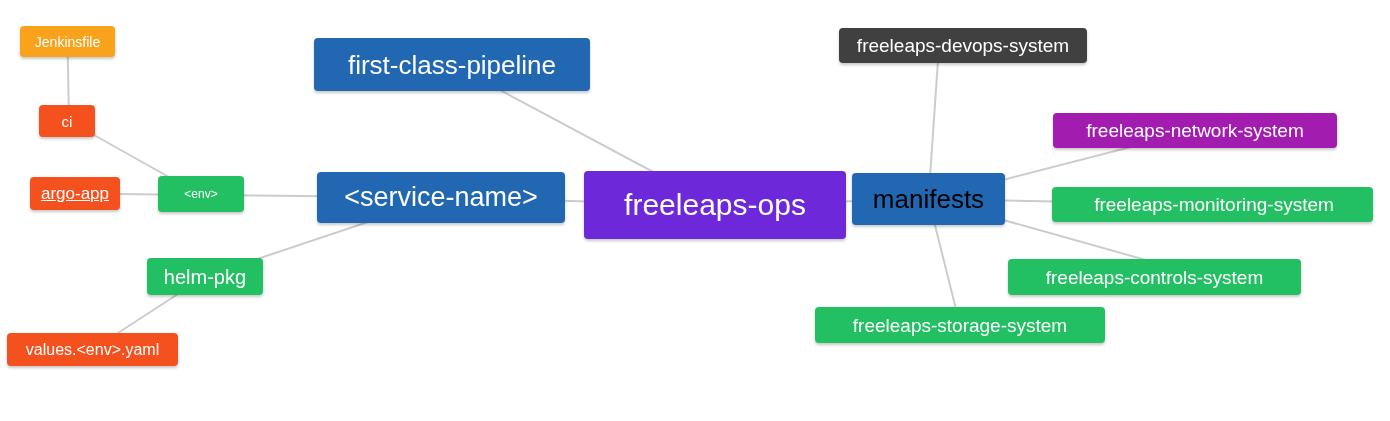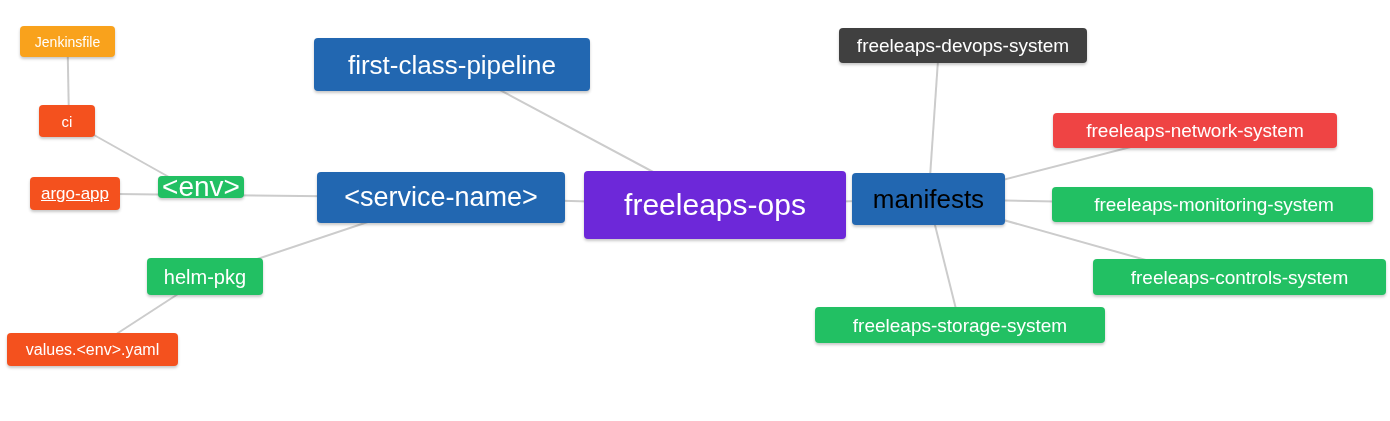--- a/index.html
+++ b/index.html
@@ -60,37 +60,37 @@
       <line x1="928.5" y1="199" x2="1206.5" y2="277" stroke="#cccccc" stroke-width="2"></line>
       <line x1="928.5" y1="199" x2="960" y2="325" stroke="#cccccc" stroke-width="2"></line>
     </svg>
 
   <div class="node" style="left: 20px; top: 26px; width: 95px; height: 31px; font-size: 14px; background: rgb(249, 162, 28); color: rgb(255, 255, 255);">Jenkinsfile</div>
 
   <div class="node" style="left: 39px; top: 105px; width: 56px; height: 32px; font-size: 15px; background: rgb(244, 81, 30); color: rgb(255, 255, 255);">ci</div>
 
   <div class="node" style="left: 30px; top: 177px; width: 90px; height: 33px; font-size: 17px; background: rgb(244, 81, 30); color: rgb(255, 255, 255); text-decoration: underline;">argo-app</div>
 
-  <div class="node" style="left: 158px; top: 176px; width: 86px; height: 22px; font-size: 28px; background: rgb(34, 192, 99); color: rgb(255, 255, 255);">&lt;env&gt;</div>
+  <div class="node" style="left: 158px; top: 176px; width: 86px; height: 36px; font-size: 12px; background: rgb(34, 192, 99); color: rgb(255, 255, 255);">&lt;env&gt;</div>
 
   <div class="node" style="left: 147px; top: 258px; width: 116px; height: 37px; font-size: 20px; background: rgb(34, 192, 99); color: rgb(255, 255, 255);">helm-pkg</div>
 
   <div class="node" style="left: 7px; top: 333px; width: 171px; height: 33px; font-size: 16px; background: rgb(244, 81, 30); color: rgb(255, 255, 255);">values.&lt;env&gt;.yaml</div>
 
   <div class="node" style="left: 314px; top: 38px; width: 276px; height: 53px; font-size: 26px; background: rgb(34, 103, 177); color: rgb(255, 255, 255);">first-class-pipeline</div>
 
   <div class="node" style="left: 317px; top: 172px; width: 248px; height: 51px; font-size: 27px; background: rgb(34, 103, 177); color: rgb(255, 255, 255);">&lt;service-name&gt;</div>
 
   <div class="node" style="left: 584px; top: 171px; width: 262px; height: 68px; font-size: 30px; background: #6d28d9; color: rgb(255, 255, 255);">freeleaps-ops</div>
 
   <div class="node" style="left: 852px; top: 173px; width: 153px; height: 52px; font-size: 26px; background: rgb(34, 103, 177); color: #000000;">manifests</div>
 
   <div class="node" style="left: 795px; top: 28px; width: 248px; height: 35px; font-size: 19px; background: #404040; color: rgb(255, 255, 255); margin-left: 44px;">freeleaps-devops-system</div>
 
-  <div class="node" style="left: 1053px; top: 113px; width: 284px; height: 35px; font-size: 19px; background: #ef4444; color: rgb(255, 255, 255);">freeleaps-network-system</div>
+  <div class="node" style="left: 1053px; top: 113px; width: 284px; height: 35px; font-size: 19px; background: #a21caf; color: rgb(255, 255, 255);">freeleaps-network-system</div>
 
   <div class="node" style="left: 1052px; top: 187px; width: 321px; height: 35px; font-size: 19px; background: rgb(34, 192, 99); color: rgb(255, 255, 255); padding-left: 9px;">freeleaps-monitoring-system</div>
 
-  <div class="node" style="left: 1093px; top: 259px; width: 293px; height: 36px; font-size: 19px; background: rgb(34, 192, 99); color: rgb(255, 255, 255);">freeleaps-controls-system</div>
+  <div class="node" style="left: 1008px; top: 259px; width: 293px; height: 36px; font-size: 19px; background: rgb(34, 192, 99); color: rgb(255, 255, 255);">freeleaps-controls-system</div>
 
   <div class="node" style="left: 815px; top: 307px; width: 290px; height: 36px; font-size: 19px; background: rgb(34, 192, 99); color: rgb(255, 255, 255);">freeleaps-storage-system</div>
 
 </div>
 
 </body></html>

